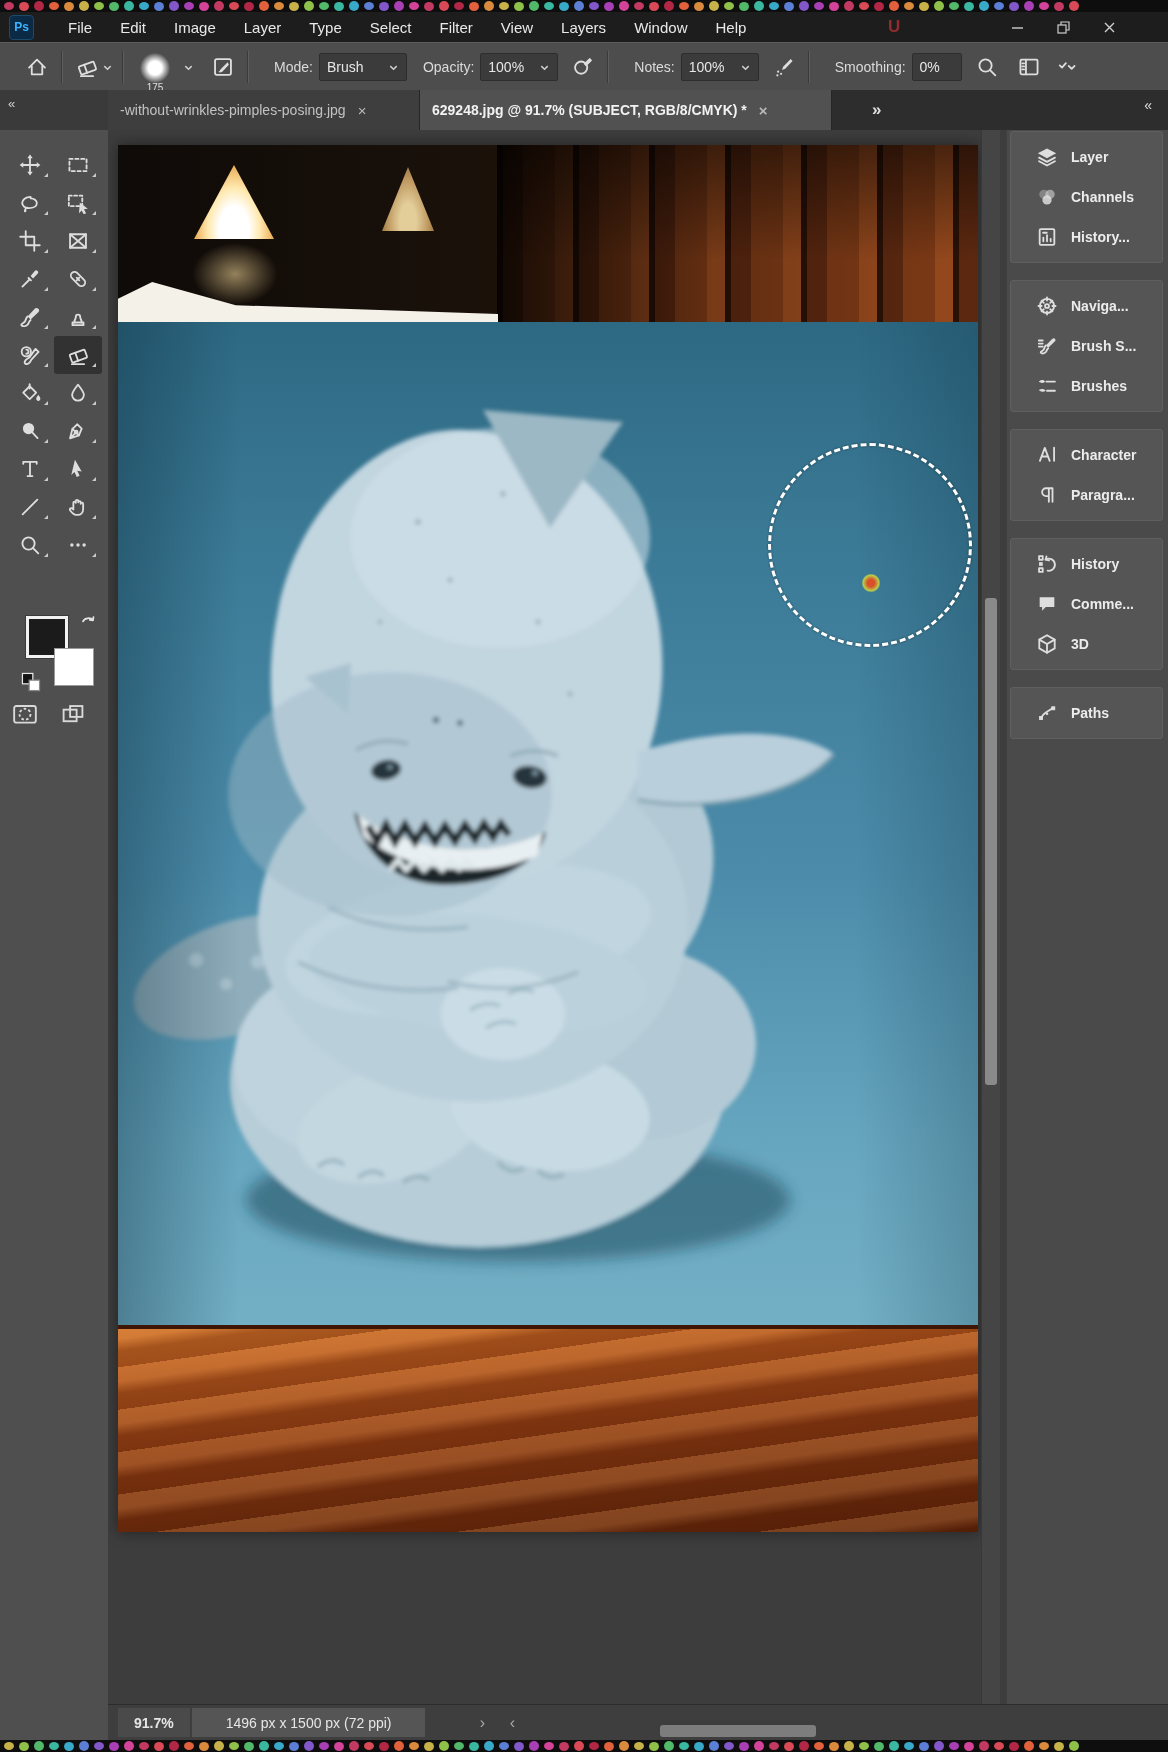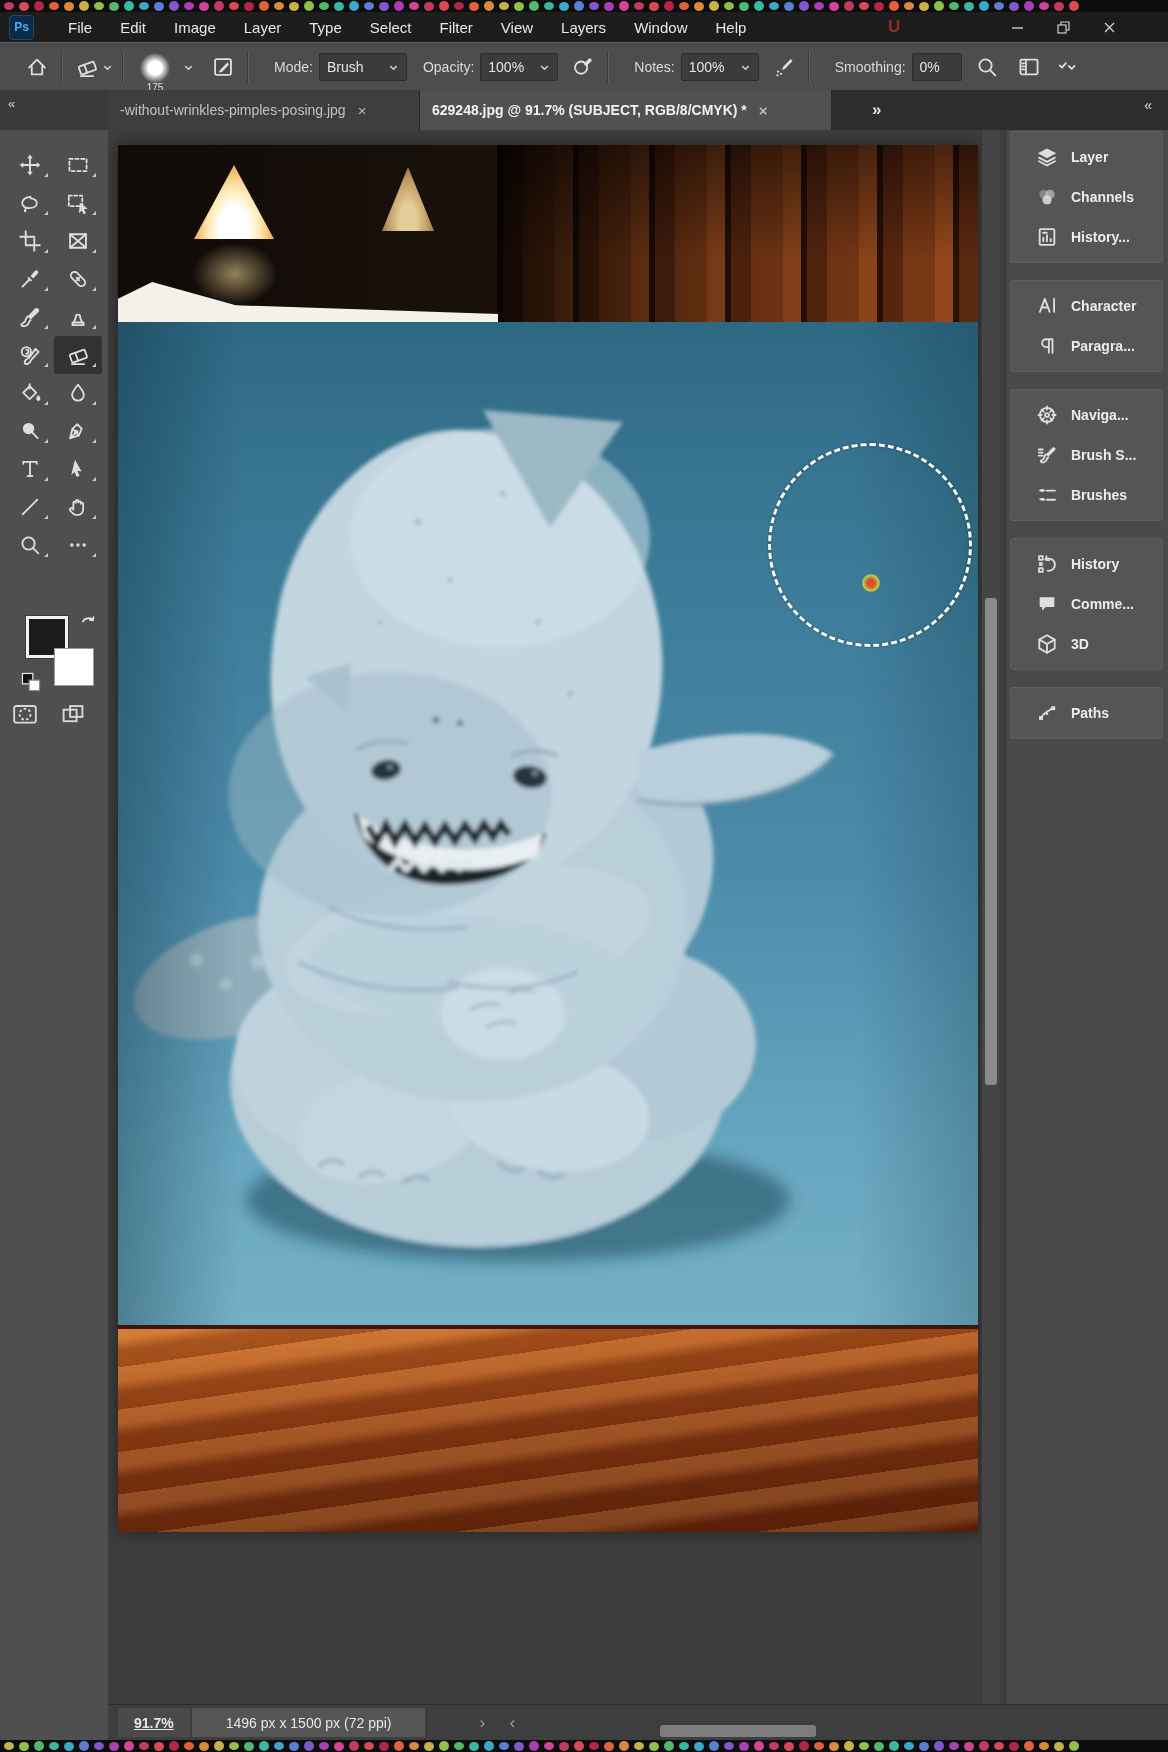--- a/index.html
+++ b/index.html
@@ -110,21 +110,21 @@
   .panel{position:absolute;right:0;top:130px;width:162px;bottom:12px;background:#4a4a4a;
          border-left:1px solid #3f3f3f;box-sizing:border-box;padding-top:1px;}
   .pgroup{margin:0 5px 17px 3px;background:#555555;border:1px solid #5f5f5f;border-radius:3px;
           padding:5px 0;}
   .pitem{height:40px;display:flex;align-items:center;gap:13px;padding-left:25px;color:#ececec;
          font-size:14px;font-weight:700;white-space:nowrap;}
   
   .statusbar{position:absolute;left:108px;right:0;bottom:12px;height:35px;background:#3e3e3e;
       border-top:1px solid #2c2c2c;display:flex;align-items:center;color:#e6e6e6;font-size:14px;}
   .chip{height:29px;display:flex;align-items:center;padding:0 16px;background:#515151;}
-  .chip.zoomchip{margin-left:10px;font-weight:700;background:#4a4a4a;text-decoration:underline;}
+  .chip.zoomchip{margin-left:10px;font-weight:700;background:#4a4a4a;}
   .chip.dimschip{background:#555555;margin-left:2px;padding:0 34px;}
   .sb-arrow{color:#a8a8a8;font-size:16px;margin-left:0;width:30px;text-align:center;}
   .hthumb{position:absolute;left:552px;top:20px;width:156px;height:12px;background:#7d7d7d;border-radius:3px;}
   svg.ic{display:block;}
 </style>
 </head>
 <body>
 
 <div class="app">
 
@@ -672,38 +672,20 @@
               <path d="M6 12.5v-3M9 12.5v-5M12 12.5v-2M5.8 5.5h3"></path>
             </svg>
           </span>
           <span>History...</span>
         </div>
       </div>
       <div class="pgroup">
         <div class="pitem">
           <span>
             <svg class="ic" viewBox="0 0 18 18" width="22" height="22" fill="none" stroke="#dedede" stroke-width="1.5" stroke-linecap="round" stroke-linejoin="round">
-              <path d="M3.2 13.8L7.2 3.2l4 10.6M4.6 10.2h5.3M14.8 3v10.8"></path>
-            </svg>
-          </span>
-          <span>Character</span>
-        </div>
-        <div class="pitem">
-          <span>
-            <svg class="ic" viewBox="0 0 18 18" width="22" height="22" fill="none" stroke="#dedede" stroke-width="1.5" stroke-linecap="round" stroke-linejoin="round">
-              <path d="M13.5 3.5v11M10.5 3.5v11M13.5 3.5H8.2a3.2 3.2 0 000 6.4h2.3"></path>
-            </svg>
-          </span>
-          <span>Paragra...</span>
-        </div>
-      </div>
-      <div class="pgroup">
-        <div class="pitem">
-          <span>
-            <svg class="ic" viewBox="0 0 18 18" width="22" height="22" fill="none" stroke="#dedede" stroke-width="1.5" stroke-linecap="round" stroke-linejoin="round">
               <circle cx="9" cy="9" r="5.8"></circle>
               <circle cx="9" cy="9" r="1.6"></circle>
               <path d="M9 2v2.6M9 13.4V16M2 9h2.6M13.4 9H16M4.6 4.6l1.8 1.8M11.6 11.6l1.8 1.8M13.4 4.6l-1.8 1.8M6.4 11.6l-1.8 1.8"></path>
             </svg>
           </span>
           <span>Naviga...</span>
         </div>
         <div class="pitem">
           <span>
             <svg class="ic" viewBox="0 0 18 18" width="22" height="22" fill="none" stroke="#dedede" stroke-width="1.5" stroke-linecap="round" stroke-linejoin="round">
@@ -717,20 +699,38 @@
         <div class="pitem">
           <span>
             <svg class="ic" viewBox="0 0 18 18" width="22" height="22" fill="none" stroke="#dedede" stroke-width="1.5" stroke-linecap="round" stroke-linejoin="round">
               <path fill="#dedede" stroke="none" d="M2.3 5.3c2-1.6 4.2-1.6 5.2.1-1 1.5-3.2 1.5-5.2-.1z"></path>
               <path d="M8.5 5.4h7"></path>
               <path fill="#dedede" stroke="none" d="M2.3 12.2c2.4-1.3 4.6-.8 5.6.7-1.5 1.3-4.1 1-5.6-.7z"></path>
               <path d="M9 12.9h6.5"></path>
             </svg>
           </span>
           <span>Brushes</span>
+        </div>
+      </div>
+      <div class="pgroup">
+        <div class="pitem">
+          <span>
+            <svg class="ic" viewBox="0 0 18 18" width="22" height="22" fill="none" stroke="#dedede" stroke-width="1.5" stroke-linecap="round" stroke-linejoin="round">
+              <path d="M3.2 13.8L7.2 3.2l4 10.6M4.6 10.2h5.3M14.8 3v10.8"></path>
+            </svg>
+          </span>
+          <span>Character</span>
+        </div>
+        <div class="pitem">
+          <span>
+            <svg class="ic" viewBox="0 0 18 18" width="22" height="22" fill="none" stroke="#dedede" stroke-width="1.5" stroke-linecap="round" stroke-linejoin="round">
+              <path d="M13.5 3.5v11M10.5 3.5v11M13.5 3.5H8.2a3.2 3.2 0 000 6.4h2.3"></path>
+            </svg>
+          </span>
+          <span>Paragra...</span>
         </div>
       </div>
       <div class="pgroup">
         <div class="pitem">
           <span>
             <svg class="ic" viewBox="0 0 18 18" width="22" height="22" fill="none" stroke="#dedede" stroke-width="1.5" stroke-linecap="round" stroke-linejoin="round">
               <rect x="2.5" y="2.5" width="3" height="3"></rect>
               <rect x="2.5" y="7.5" width="3" height="3" fill="#dedede" stroke="none"></rect>
               <rect x="2.5" y="12.5" width="3" height="3"></rect>
               <path d="M9.5 14.5a5 5 0 10-1.6-9.2"></path>

